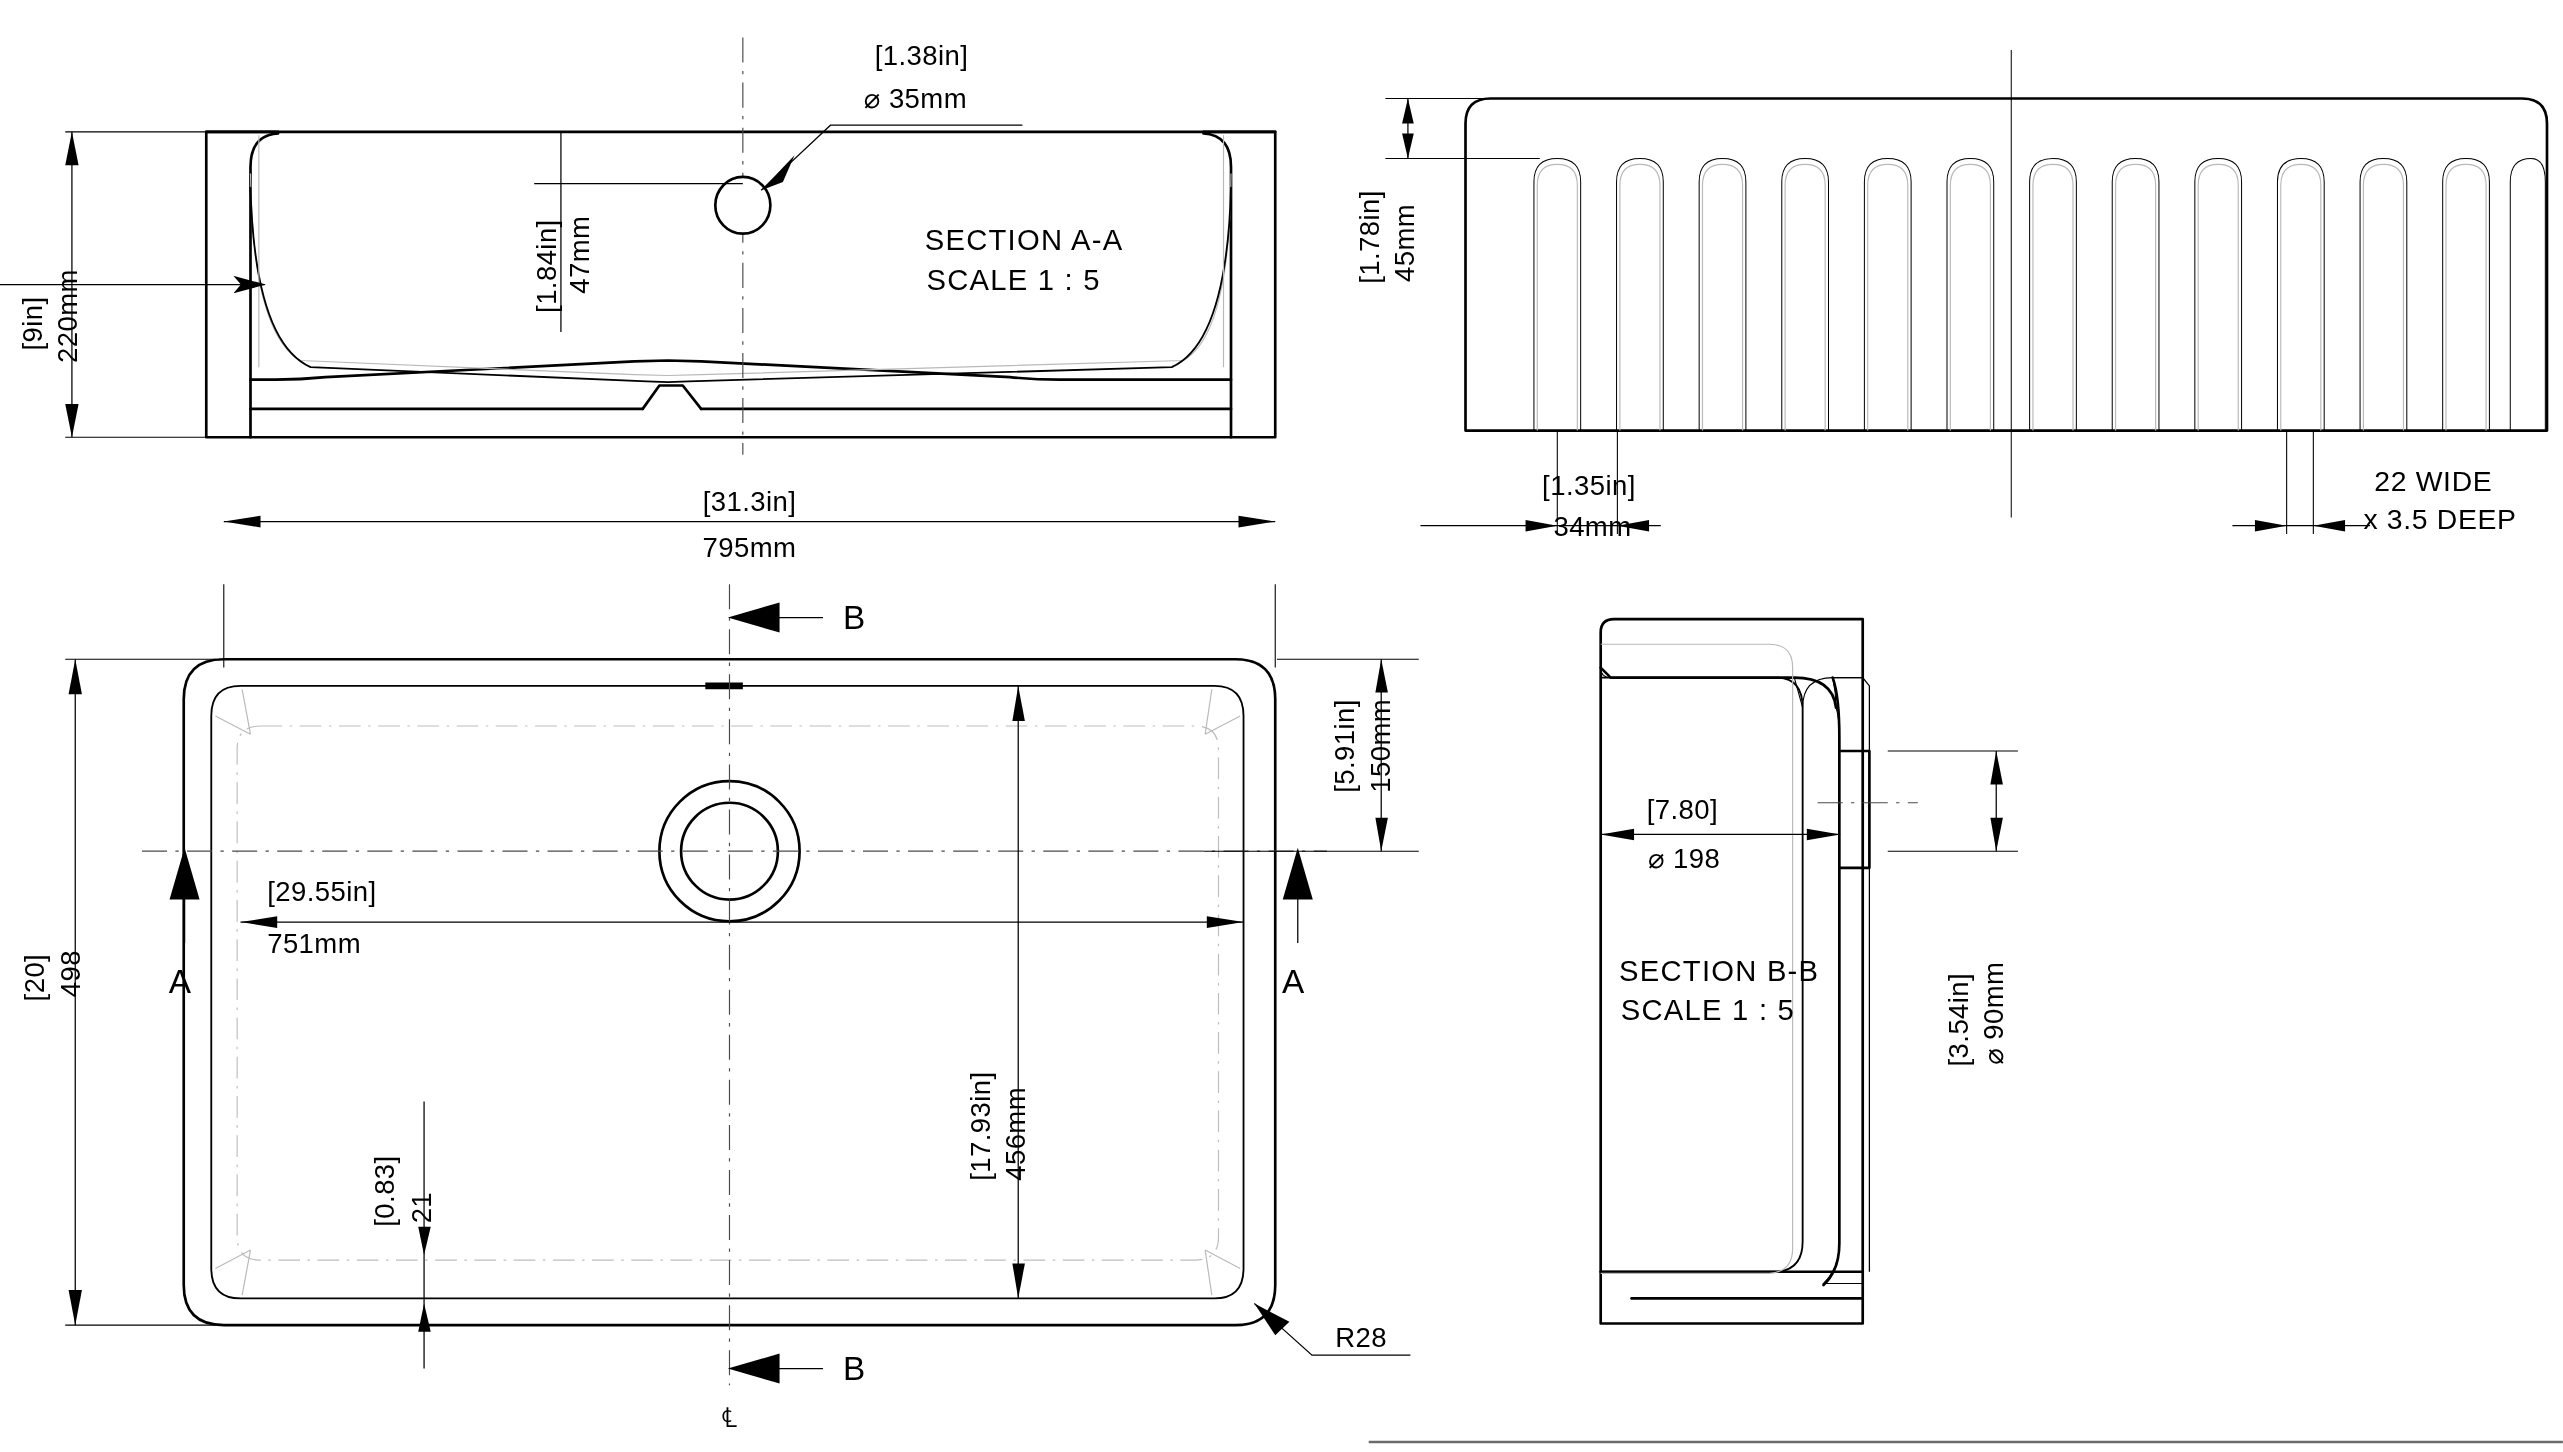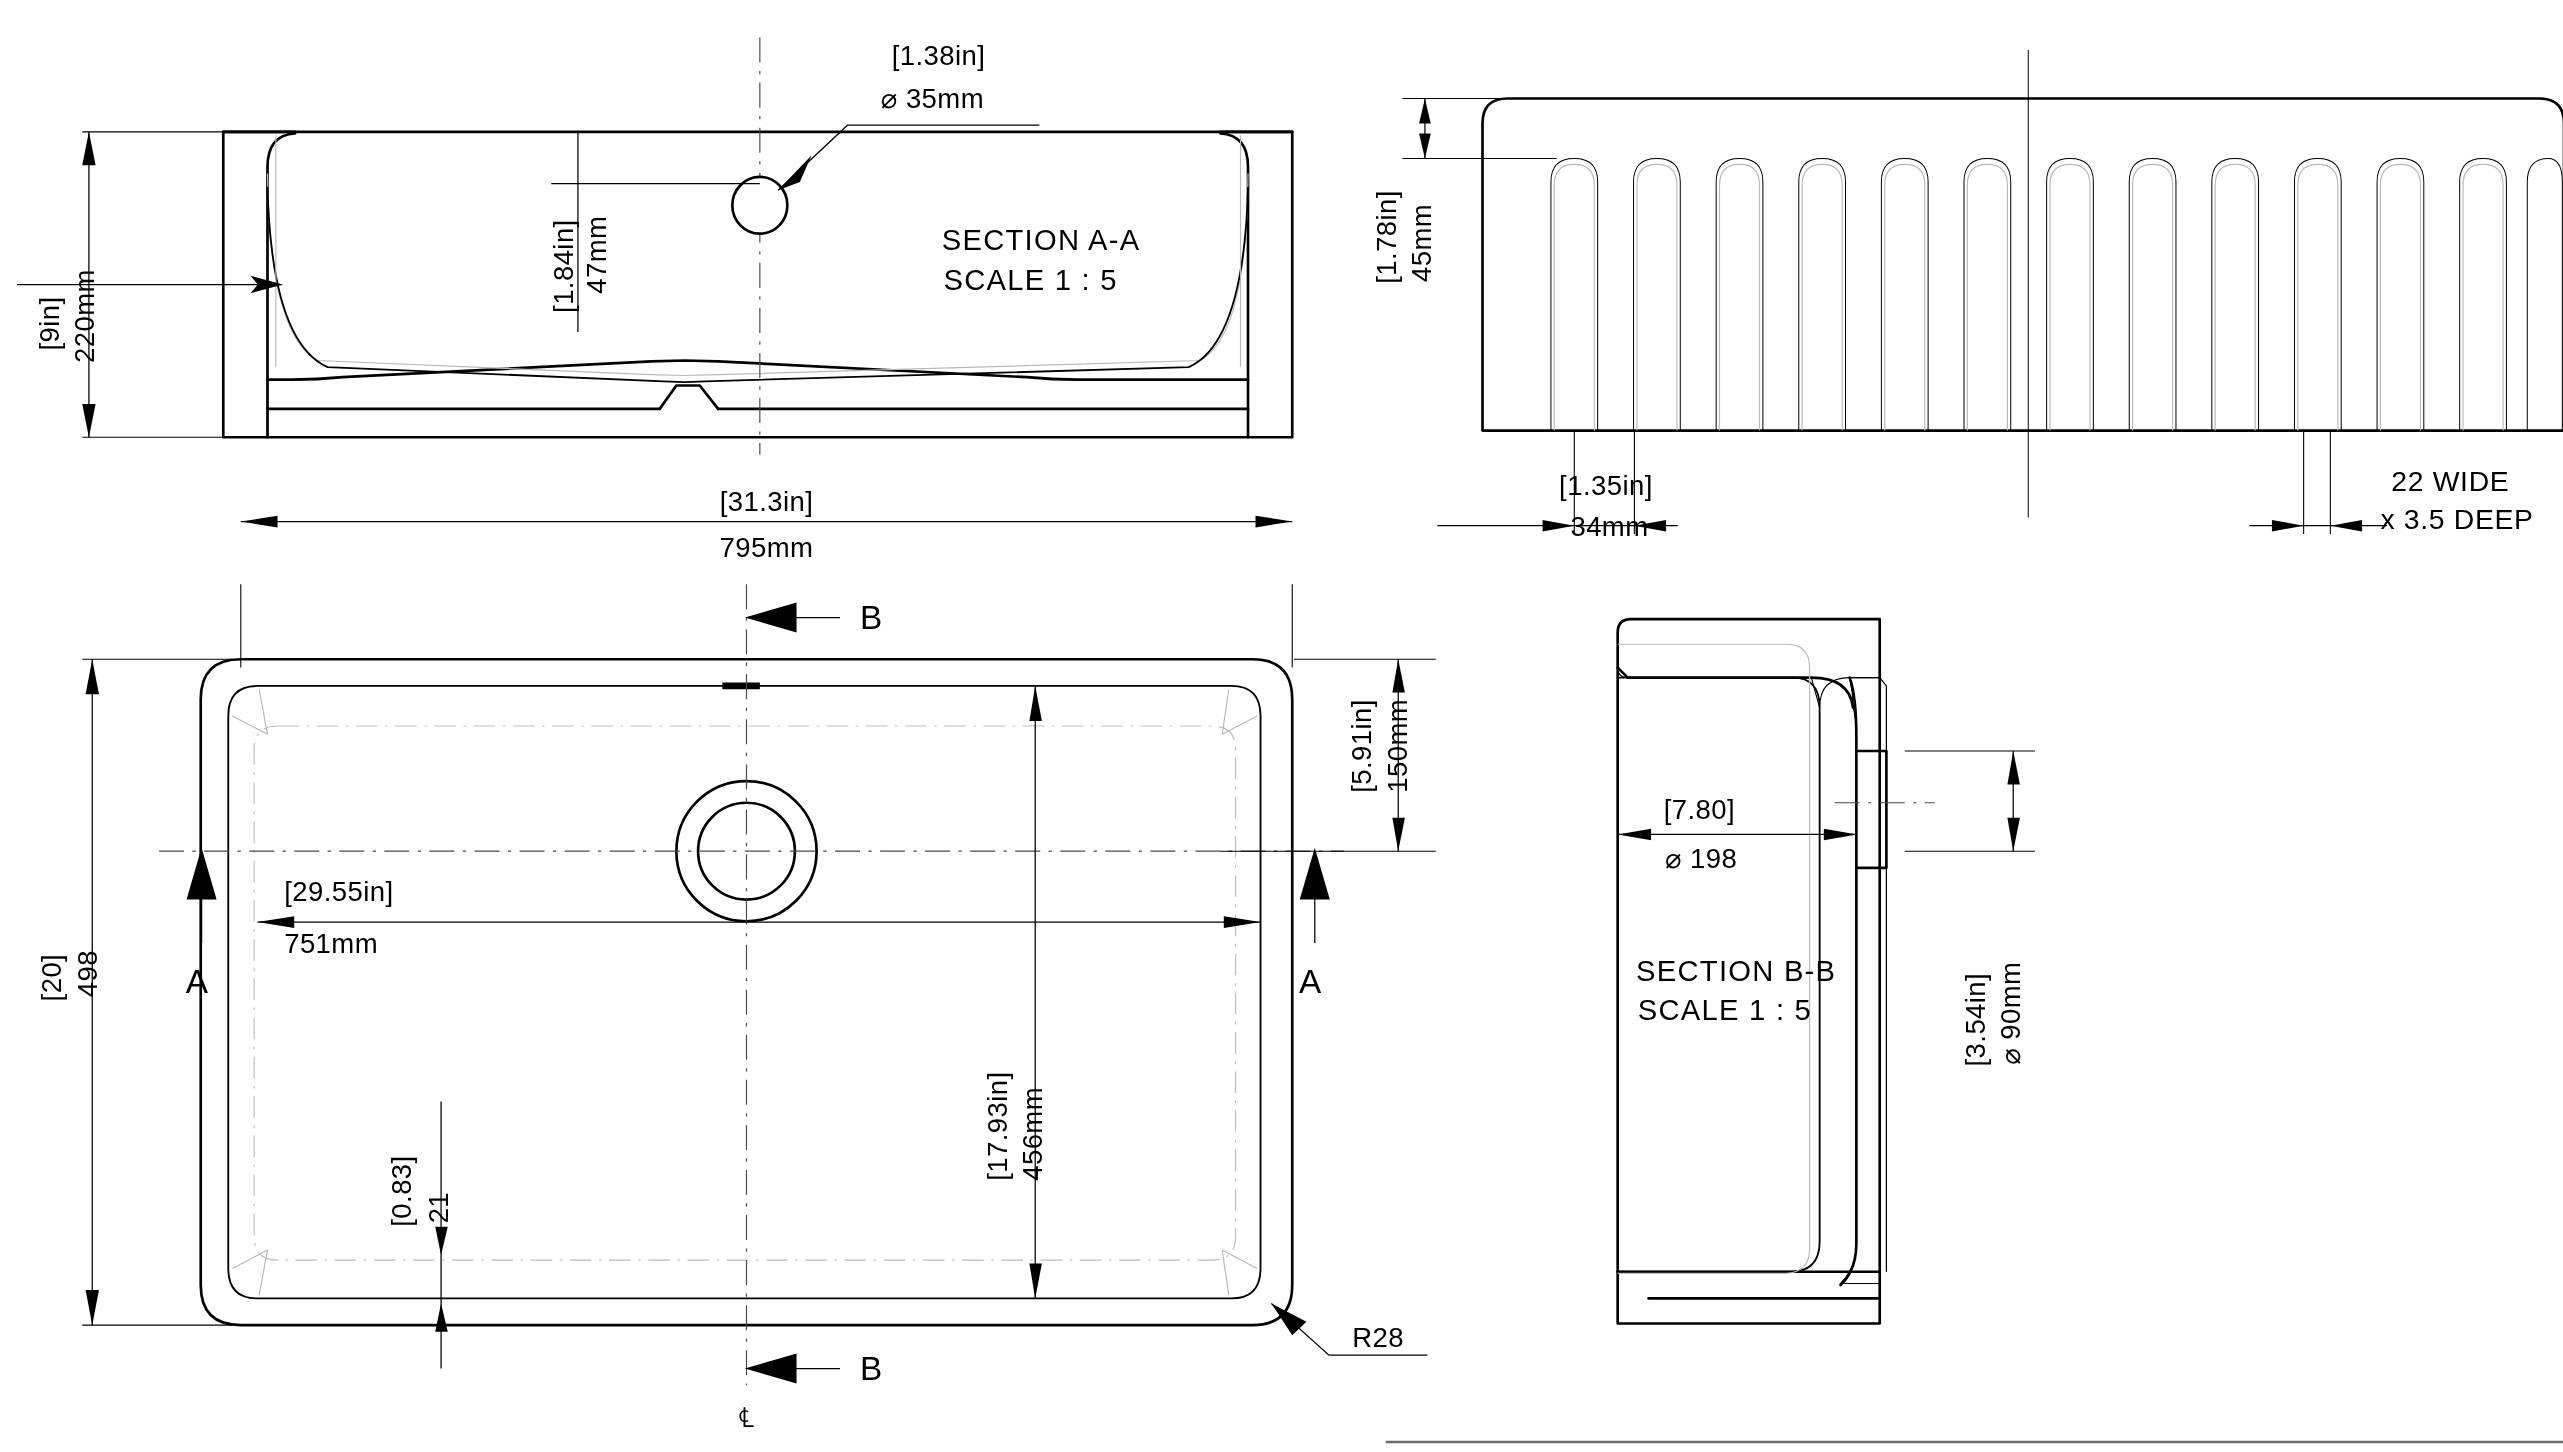--- a/index.html
+++ b/index.html
@@ -2,21 +2,21 @@
 <html style="font-size:13.4px"><head>
 <meta charset="utf-8">
 <title>Farmhouse Sink Technical Drawing</title>
 <style>
   html,body{margin:0;padding:0;background:#ffffff;}
   body{
     width:2563px;height:1452px;position:relative;overflow:hidden;
     font-family:"Liberation Sans", sans-serif;
     color:#000;
   }
-  #sheet{position:absolute;inset:0;margin-left:17px;}
+  #sheet{position:absolute;inset:0;}
   svg.drawing{position:absolute;top:0;left:0;width:2563px;height:1452px;}
   
   .thick{stroke:#000;stroke-width:3.2;fill:none;stroke-linecap:round;stroke-linejoin:round;}
   .med{stroke:#000;stroke-width:2.2;fill:none;stroke-linecap:round;stroke-linejoin:round;}
   .thin{stroke:#000;stroke-width:1.5;fill:none;}
   .hair{stroke:#000;stroke-width:1.2;fill:none;}
   .hatch{stroke:#000;stroke-width:1.3;fill:none;}
   .phantom{stroke:#b9b9b9;stroke-width:1.4;fill:none;}
   .phantom-d{stroke:#bdbdbd;stroke-width:1.4;fill:none;stroke-dasharray:26 9 3 9;}
   .center{stroke:#4a4a4a;stroke-width:1.4;fill:none;stroke-dasharray:30 10 4 10;}

